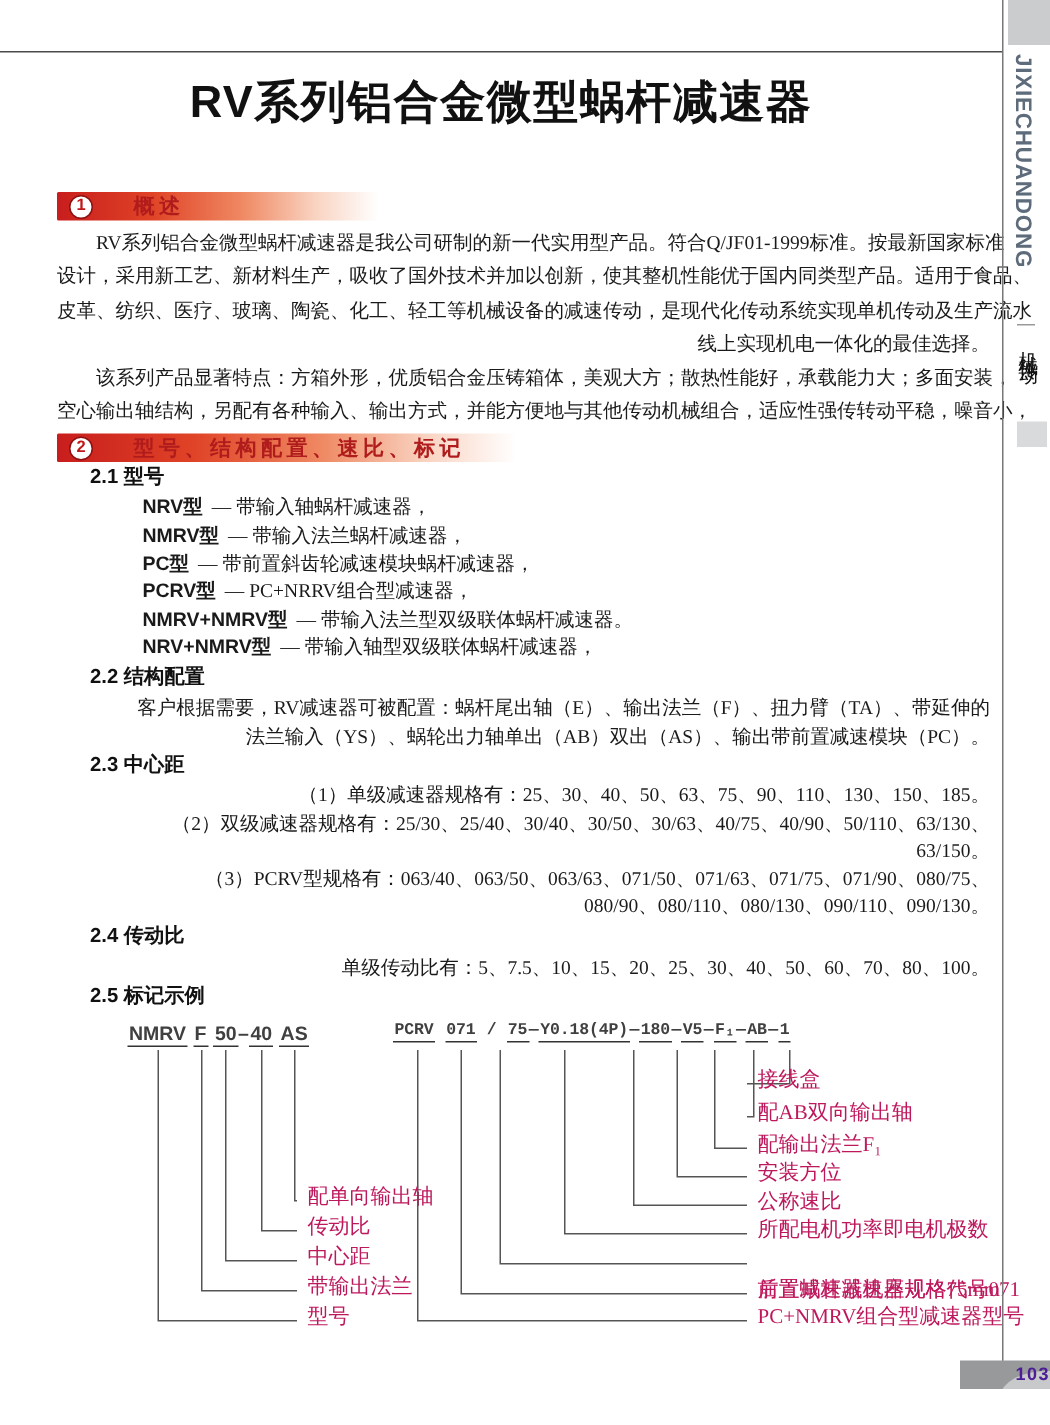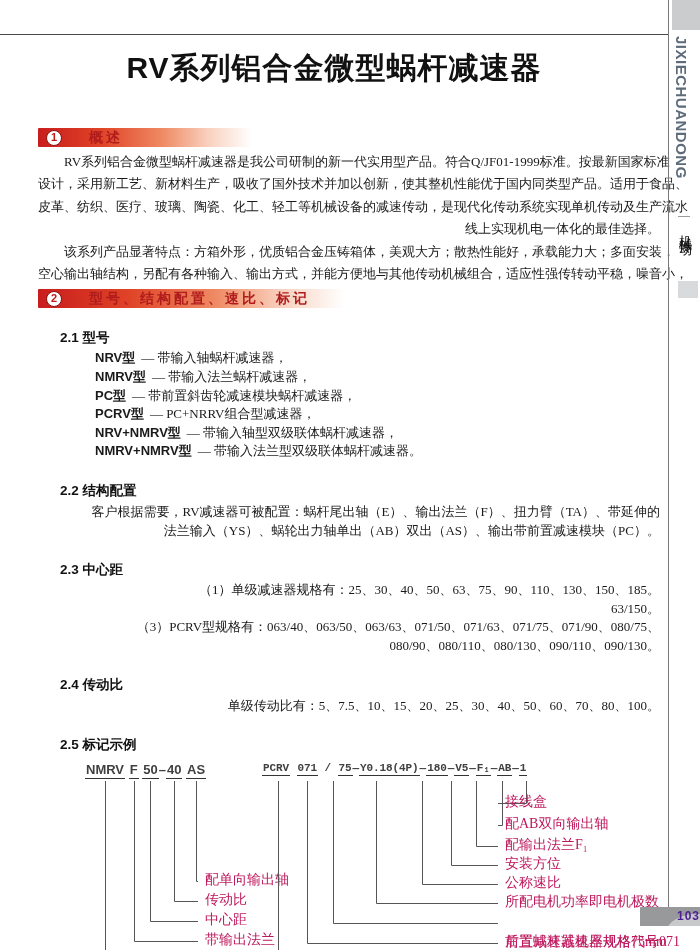--- a/index.html
+++ b/index.html
@@ -18,21 +18,21 @@
           border:1px solid #8e0f0f;color:#c01818;font-family:"Liberation Sans",sans-serif;
           font-weight:bold;font-size:11px;line-height:1;}
   .secbar .sectitle{margin-left:27px;color:#b01c1c;font-family:"Liberation Sans",sans-serif;
           font-weight:bold;font-size:14px;letter-spacing:3px;}
   .secbar1{width:214px;margin-bottom:4px;}
   .secbar2{width:306px;margin-top:4px;}
   
   .para{font-size:13px;line-height:22.4px;}
   .ln{white-space:nowrap;text-align:right;}
   .ind{padding-left:2em;}
-  h3.subhead{margin:21px 0 2px 22px;font-family:"Liberation Sans",sans-serif;
+  h3.subhead{margin:1px 0 2px 22px;font-family:"Liberation Sans",sans-serif;
           font-weight:bold;font-size:13.5px;color:#111;}
   .sub-body{margin-left:57px;font-size:13px;line-height:18.6px;}
   .sub-body2{margin-left:22px;font-size:13px;line-height:19px;}
   .model-line{white-space:nowrap;line-height:18.6px;}
   .mname{font-family:"Liberation Sans",sans-serif;font-weight:bold;font-size:13px;}
   .mdesc{margin-left:6px;}
   .cont2{padding-left:150px;}
   .cont3{padding-left:112px;}
   
   .diagram{position:relative;height:228px;margin-top:4px;overflow:visible;}
@@ -102,36 +102,37 @@
       <div class="model-line">
         <span class="mname">NMRV型</span><span class="mdesc">—  带输入法兰蜗杆减速器，</span>
       </div>
       <div class="model-line">
         <span class="mname">PC型</span><span class="mdesc">—  带前置斜齿轮减速模块蜗杆减速器，</span>
       </div>
       <div class="model-line">
         <span class="mname">PCRV型</span><span class="mdesc">—  PC+NRRV组合型减速器，</span>
       </div>
       <div class="model-line">
+        <span class="mname">NMRV+NMRV型</span><span class="mdesc">—  带输入法兰型双级联体蜗杆减速器。</span>
+      </div>
+      <div class="model-line">
         <span class="mname">NRV+NMRV型</span><span class="mdesc">—  带输入轴型双级联体蜗杆减速器，</span>
-      </div>
-      <div class="model-line">
-        <span class="mname">NMRV+NMRV型</span><span class="mdesc">—  带输入法兰型双级联体蜗杆减速器。</span>
       </div>
     </div>
 
     <h3 class="subhead">2.2 结构配置</h3>
     <div class="sub-body2">
       <div class="ln ind">客户根据需要，RV减速器可被配置：蜗杆尾出轴（E）、输出法兰（F）、扭力臂（TA）、带延伸的</div>
       <div class="ln">法兰输入（YS）、蜗轮出力轴单出（AB）双出（AS）、输出带前置减速模块（PC）。</div>
     </div>
 
     <h3 class="subhead">2.3 中心距</h3>
     <div class="sub-body">
       <div class="ln">（1）单级减速器规格有：25、30、40、50、63、75、90、110、130、150、185。</div>
+      <div class="ln">（2）双级减速器规格有：25/30、25/40、30/40、30/50、30/63、40/75、40/90、50/110、63/130、</div>
       <div class="ln cont2">63/150。</div>
       <div class="ln">（3）PCRV型规格有：063/40、063/50、063/63、071/50、071/63、071/75、071/90、080/75、</div>
       <div class="ln cont3">080/90、080/110、080/130、090/110、090/130。</div>
     </div>
 
     <h3 class="subhead">2.4 传动比</h3>
     <div class="sub-body2">
       <div class="ln" style="padding-left:35px;">单级传动比有：5、7.5、10、15、20、25、30、40、50、60、70、80、100。</div>
     </div>
 

